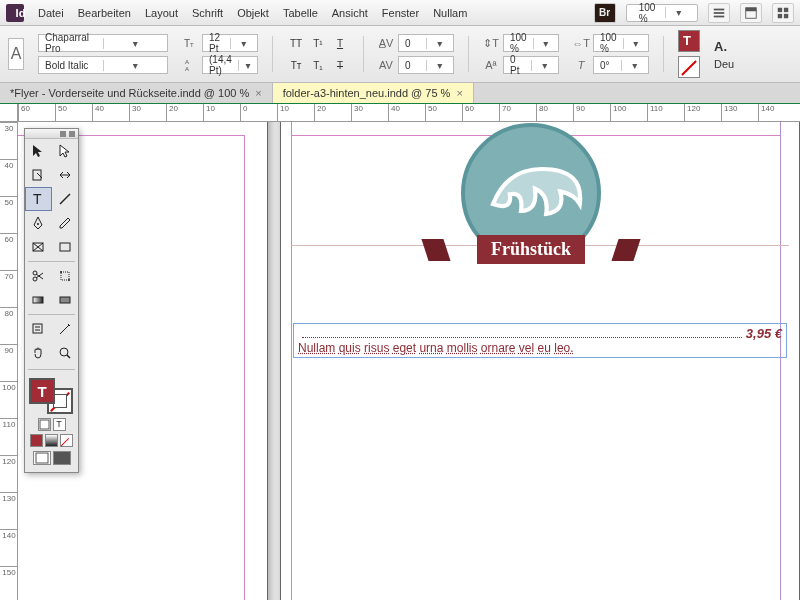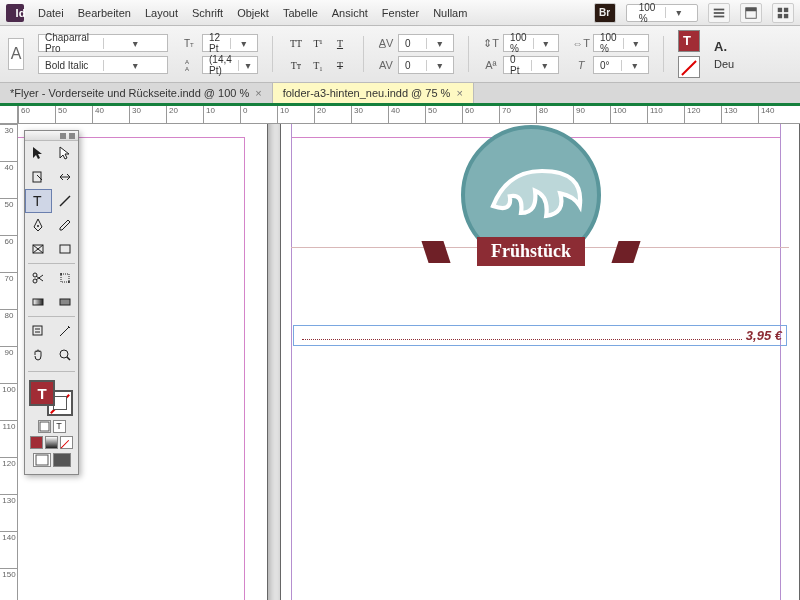--- a/index.html
+++ b/index.html
@@ -20,30 +20,30 @@
 .control-strip .col { display: flex; flex-direction: column; gap: 4px; }
 .control-strip .row { display: flex; align-items: center; gap: 4px; }
 .control-strip .para-icon { width: 16px; height: 32px; border: 1px solid #bbb; background: #fff; display: flex; align-items: center; justify-content: center; font-size: 16px; color: #666; }
 .dropdown { display: flex; align-items: center; border: 1px solid #bbb; background: #fff; height: 18px; font-size: 10px; }
 .dropdown span { padding: 0 6px; flex: 1; }
 .dropdown .arrow { width: 14px; text-align: center; border-left: 1px solid #ccc; color: #555; }
 .font-family { width: 130px; }
 .font-style { width: 130px; }
 .sz-label { width: 16px; height: 16px; display: flex; align-items: center; justify-content: center; color: #666; }
 .sz-input { width: 56px; }
-.mini-btn { width: 18px; height: 18px; border: 1px solid transparent; display: flex; align-items: center; justify-content: center; font-size: 10px; color: #333; font-family: Liberation Serif, serif; }
+.mini-btn { width: 18px; height: 18px; border: 1px solid transparent; display: flex; align-items: center; justify-content: center; font-size: 10px; color: #333; }
 .divider { width: 1px; height: 36px; background: #ccc; }
 .swatch { width: 22px; height: 22px; border: 1px solid #888; }
 .swatch.red { background: #a12c35; position: relative; }
 .swatch.red::after { content: "T"; position: absolute; color: #fff; font-weight: bold; left: 4px; top: 2px; font-size: 13px; }
 .swatch.none { background: #fff; position: relative; }
 .swatch.none::after { content: ""; position: absolute; left: 0; right: 0; top: 50%; border-top: 2px solid #d00; transform: rotate(-45deg); }
 
 
-.doc-tabs { display: flex; background: #d8d8d8; border-bottom: 3px solid #15803d; font-size: 11px; }
+.doc-tabs { display: flex; background: #d8d8d8; border-bottom: 1px solid #15803d; font-size: 11px; }
 .doc-tab { padding: 4px 10px; border-right: 1px solid #bbb; display: flex; align-items: center; gap: 6px; }
 .doc-tab.active { background: #fef9c3; }
 .doc-tab .close { color: #777; }
 
 
 .workspace { position: relative; height: calc(600px - 26px - 46px - 22px); background: #e4e4e4; }
 .ruler-h { position: absolute; top: 0; left: 18px; right: 0; height: 18px; background: #fff; border-bottom: 1px solid #999; font-size: 8px; color: #666; overflow: hidden; }
 .ruler-h .tick { position: absolute; top: 0; height: 18px; border-left: 1px solid #999; padding-left: 2px; }
 .ruler-v { position: absolute; top: 18px; left: 0; width: 18px; bottom: 0; background: #fff; border-right: 1px solid #999; font-size: 8px; color: #666; overflow: hidden; }
 .ruler-v .tick { position: absolute; left: 0; width: 18px; border-top: 1px solid #999; padding-top: 1px; text-align: center; }
@@ -329,20 +329,21 @@
           <div class="tail right"></div>
           <div class="center">Frühstück</div>
         </div>
       </div>
 
       <div class="text-frame">
         <div class="line1">
           <span class="dots"></span>
           <span>3,95 €</span>
         </div>
+        <div class="line2" id="descLine"><span>Nullam</span> <span>quis</span> <span>risus</span> <span>eget</span> <span>urna</span> <span>mollis</span> <span>ornare</span> <span>vel</span> <span>eu</span> <span>leo.</span></div>
       </div>
 
     </div>
   </div>
 
   <div class="toolbox">
     <div class="tb-header">
         <div></div>
         <div></div>
       </div>

